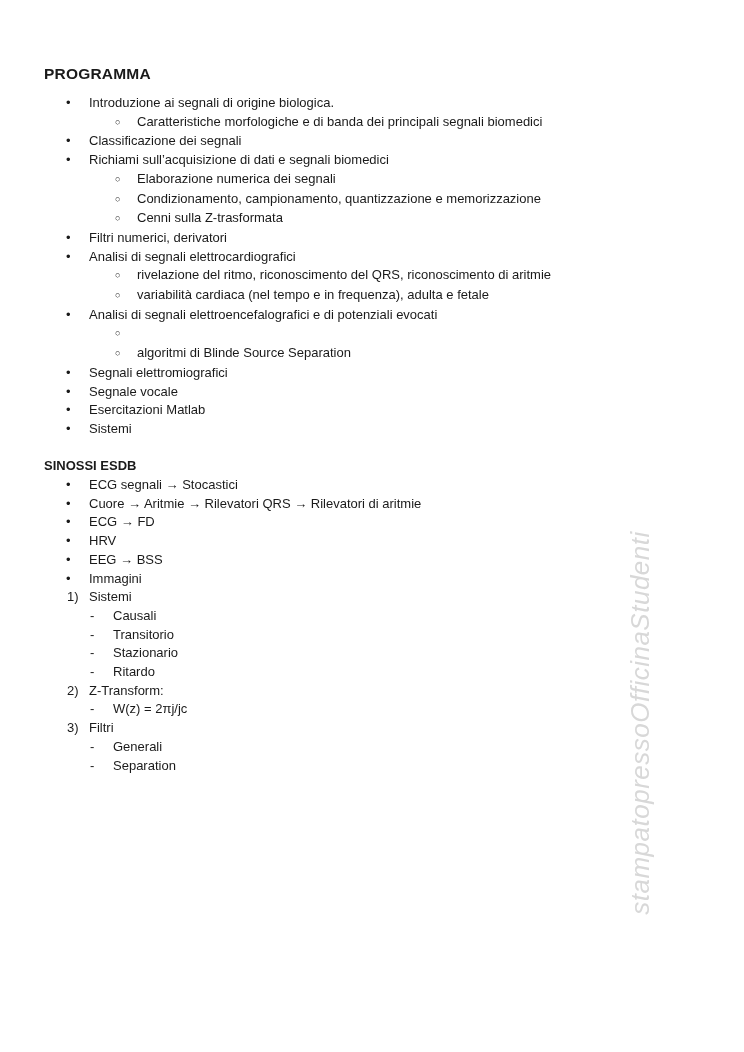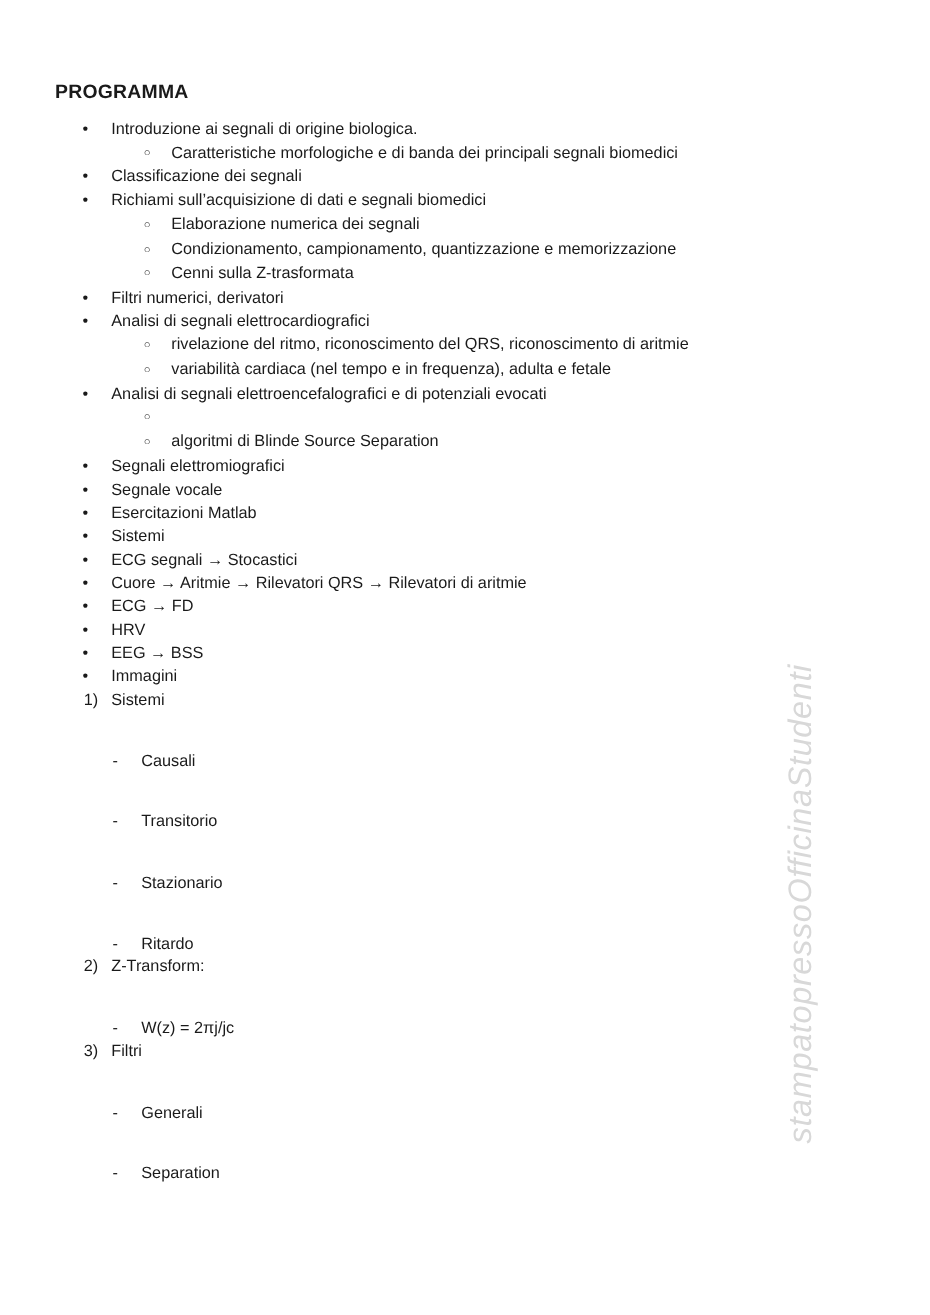--- a/index.html
+++ b/index.html
@@ -27,21 +27,21 @@
   .li1 .mk{width:23px;}
   .b1::before{content:"\2022";font-size:13px;}
   
   .li2{padding-left:71px;}
   .li2 .mk{width:22px;}
   .b2::before{content:"\25CB";font-size:9px;position:relative;top:-1px;}
   
   .lin{padding-left:23px;}
   .lin .mk{width:22px;}
   
-  .lid{padding-left:46px;margin-top:30px;}
+  .lid{padding-left:46px;}
   .lid .mk{width:23px;}
   .dash::before{content:"-";}
   
   .badge{
     position:absolute;left:709px;top:209px;width:25px;height:25px;
     box-sizing:border-box;border:1.4px solid var(--badge-ring,#a9b6ce);
     border-radius:50%;background:#fff;
     display:flex;align-items:center;justify-content:center;
     font-size:11px;font-weight:bold;color:var(--badge-number,#a8892f);
   }
@@ -132,20 +132,21 @@
       <li class="li1">
           <span class="mk b1"></span>
           <span class="txt">Esercitazioni Matlab</span>
         </li>
       <li class="li1">
           <span class="mk b1"></span>
           <span class="txt">Sistemi</span>
         </li>
     </ul>
 
+    <h2 class="subtitle">SINOSSI ESDB</h2>
 
     <ul class="list">
       <li class="li1">
           <span class="mk b1"></span>
           <span class="txt">ECG segnali → Stocastici</span>
         </li>
       <li class="li1">
           <span class="mk b1"></span>
           <span class="txt">Cuore → Aritmie → Rilevatori QRS → Rilevatori di aritmie</span>
         </li>

